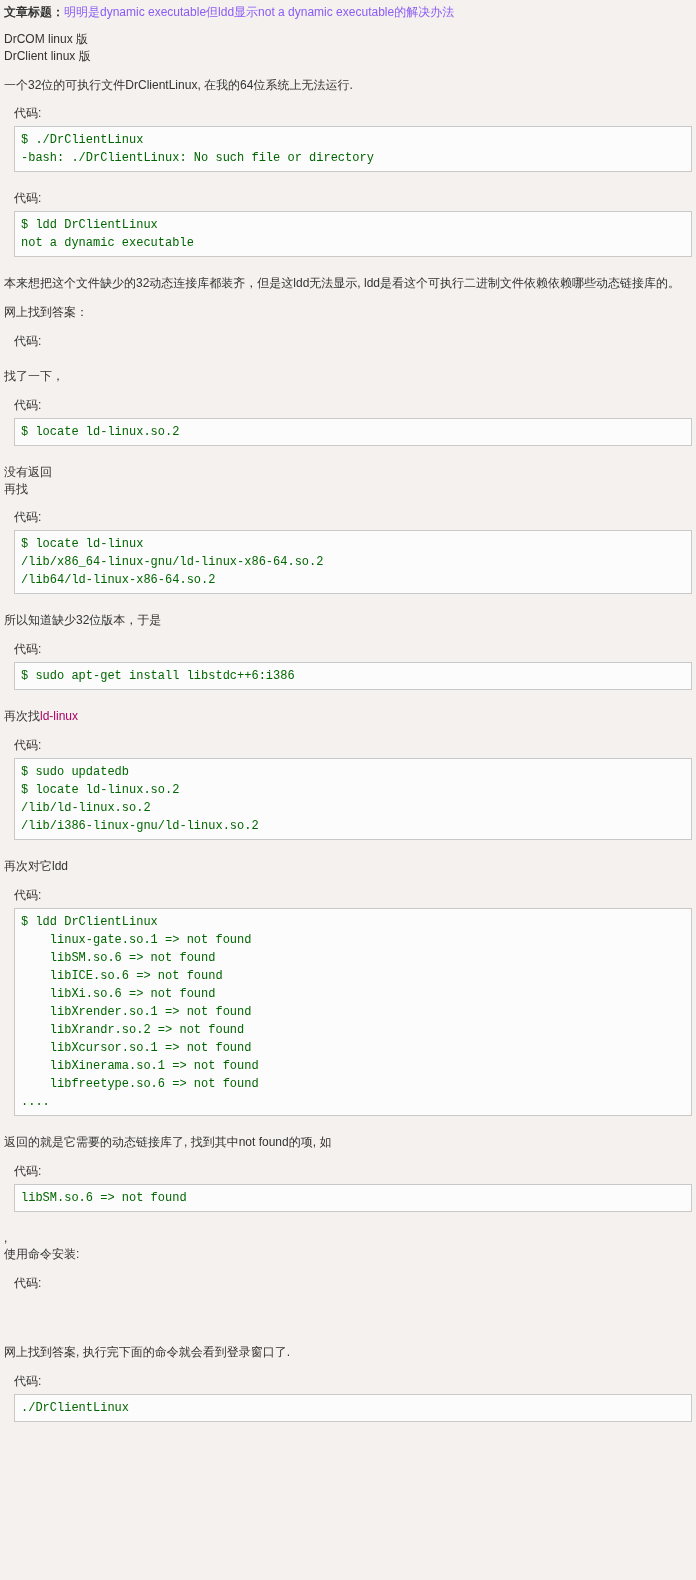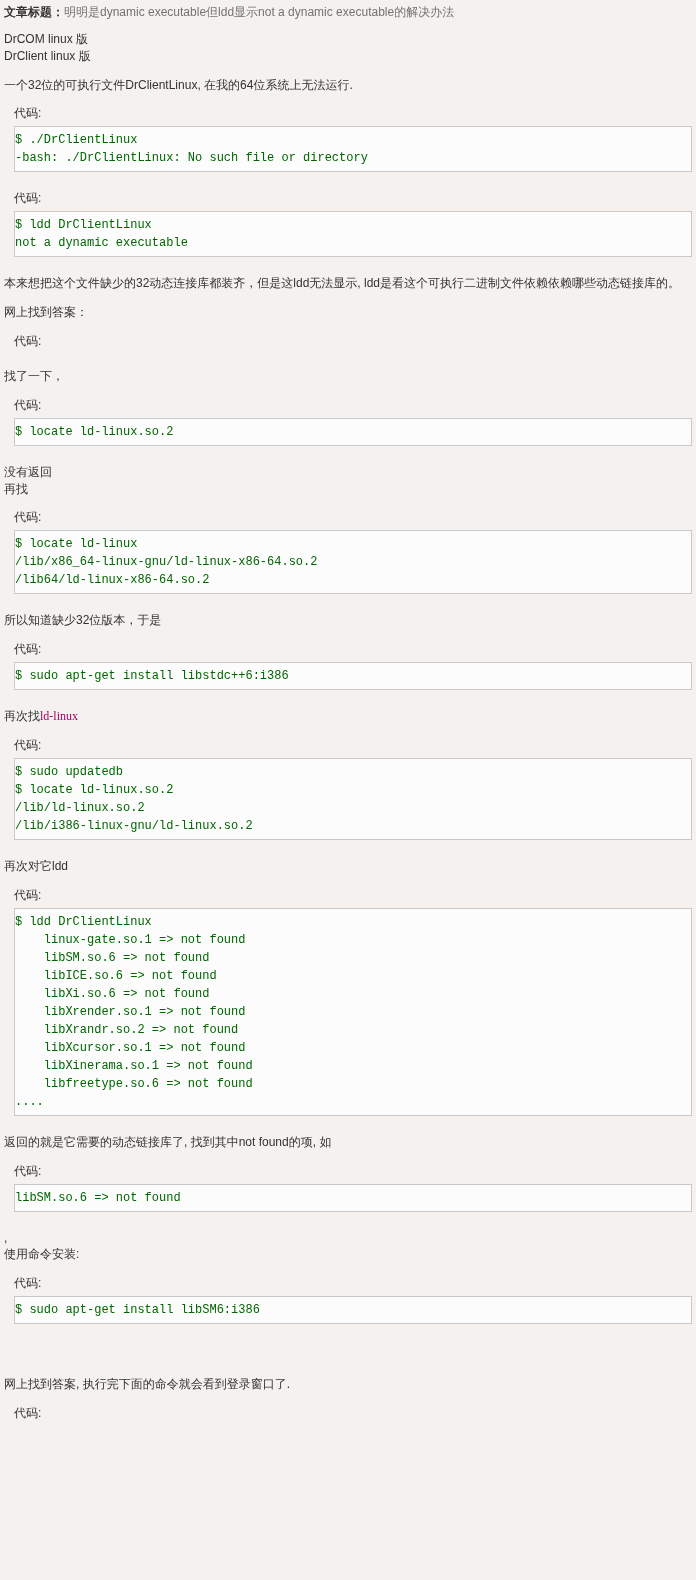--- a/index.html
+++ b/index.html
@@ -12,43 +12,42 @@
       width: 688px;
     }
     .article-title-row {
       margin-bottom: 10px;
     }
     .title-label {
       font-weight: bold;
       color: #333;
     }
     .title-text {
-      color: #737373;
+      color: #8b5cf6;
     }
     .paragraph {
       margin: 4px 0 12px 0;
       line-height: 1.4;
     }
     .link-text {
       color: #aa0066;
-      font-family: Liberation Serif, serif;
     }
     .code-block-wrapper {
       margin: 8px 0 18px 0;
       padding-left: 10px;
     }
     .code-label {
       font-weight: normal;
       color: #333;
       margin-bottom: 4px;
     }
     .code-box {
       border: 1px solid #c9c9c9;
       background-color: #fcfcfc;
-      padding: 4px 0;
+      padding: 4px 6px;
       font-family: "Courier New", monospace;
       font-size: 12px;
       color: #006600;
       white-space: pre;
       line-height: 1.5;
       overflow-x: auto;
     }
   </style>
 </head>
 <body>
@@ -146,24 +145,24 @@
   <div class="code-box">libSM.so.6 =&gt; not found</div>
 </div>
 
 <div class="paragraph">
   <span>,</span><br>
   <span>使用命令安装:</span>
 </div>
 
 <div class="code-block-wrapper">
   <div class="code-label">代码:</div>
-  <div class="code-box">$ sudo apt-get install libSM6:i386</div>
 </div>
 
 <div class="paragraph">
   <br>
   <br>
   <span>网上找到答案, 执行完下面的命令就会看到登录窗口了.</span>
 </div>
 
 <div class="code-block-wrapper">
   <div class="code-label">代码:</div>
+  <div class="code-box">./DrClientLinux</div>
 </div>
 
 </body></html>

